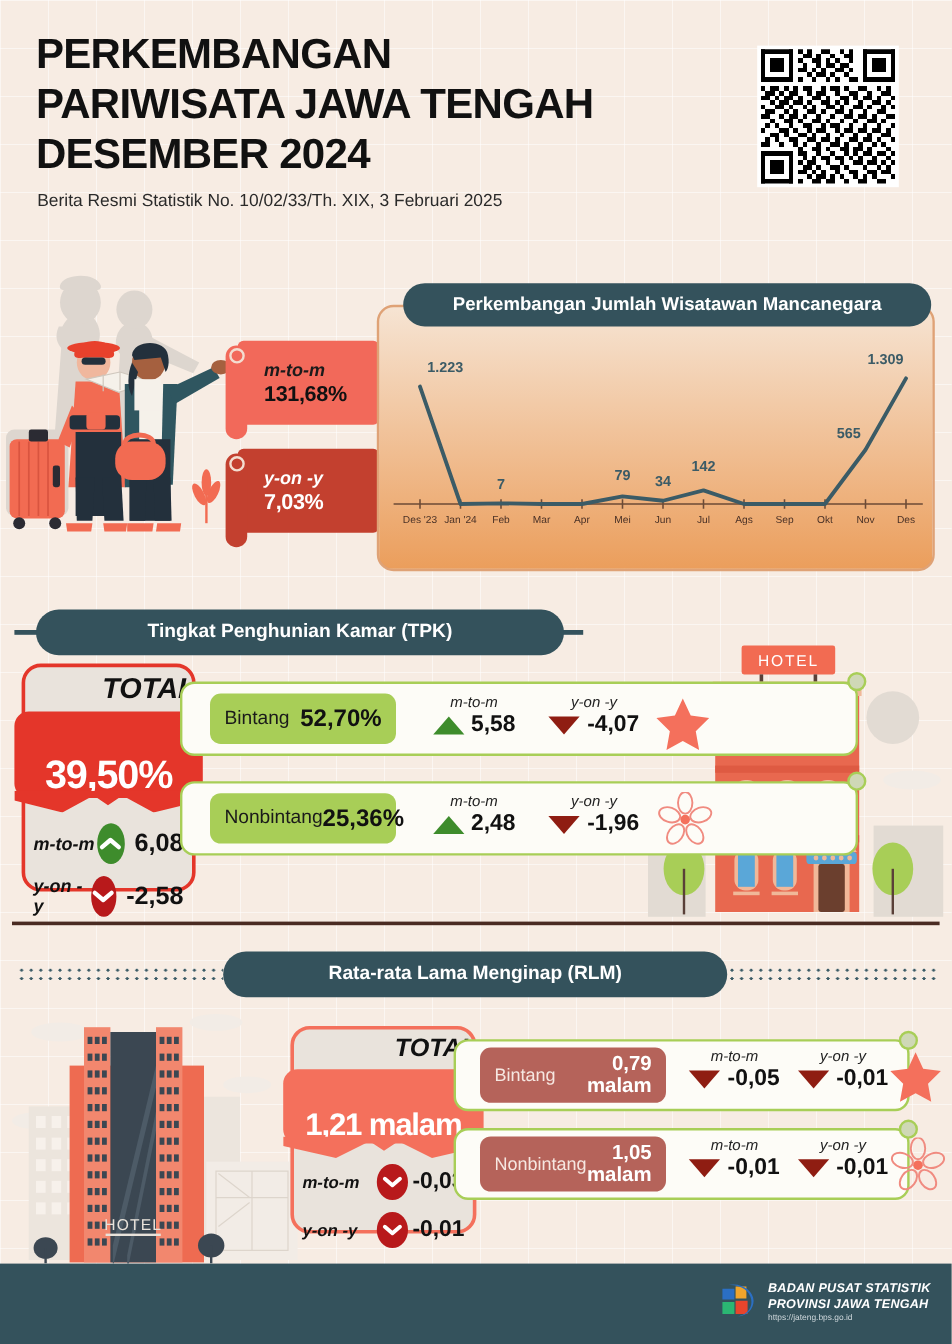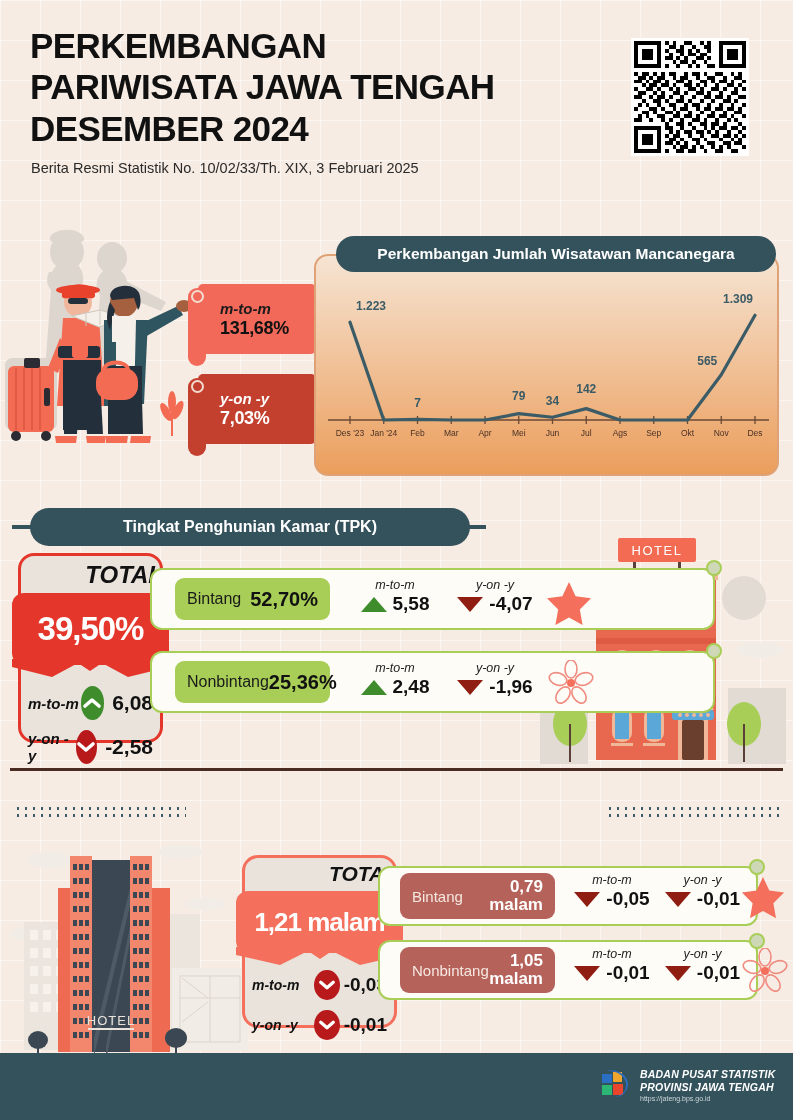--- a/index.html
+++ b/index.html
@@ -97,21 +97,21 @@
     position:absolute; inset:0; border:3px solid #e4362a; border-radius:16px;
     background:#e9e3dc;
   }
   .tc-title {
     position:absolute; left:0; right:0; top:8px; text-align:right;
     font-size:24px; font-style:italic; font-weight:bold; color:#111;
   }
   .tc-band {
     position:absolute; left:-6px; right:-6px; top:40px; height:72px;
     background:#e4362a; border-radius:12px;
-    display:flex; align-items:center; justify-content:center;
+    display:flex; align-items:flex-end; justify-content:center;
   }
   .tc-band span { color:#fff; font-size:33px; font-weight:bold; letter-spacing:-1px;}
   .tc-zig {
     position:absolute; left:-6px; right:-6px; top:106px; height:18px;
   }
   .tc-rows { position:absolute; left:10px; right:10px; top:128px; }
   .tc-row { display:flex; align-items:center; height:44px; }
   .tc-row .k { font-size:15px; font-weight:bold; font-style:italic; color:#111; width:76px;}
   .tc-row .v { font-size:21px; font-weight:bold; color:#111; margin-left:8px;}
   .arrow-circle { width:34px;height:34px;border-radius:50%;display:flex;align-items:center;justify-content:center;}
@@ -704,20 +704,21 @@
       <ellipse cx="31" cy="35" rx="6" ry="9" transform="rotate(144 31 35)"></ellipse>
       <ellipse cx="15" cy="35" rx="6" ry="9" transform="rotate(216 15 35)"></ellipse>
       <ellipse cx="10" cy="19" rx="6" ry="9" transform="rotate(288 10 19)"></ellipse>
       <circle cx="23" cy="23" r="4" fill="#f4705c" stroke="none"></circle>
     </svg>
   </div>
 
   <div class="ground-line"></div>
   <div class="dots-l"></div>
   <div class="dots-r"></div>
+  <div class="sec-badge sec-rlm">Rata-rata Lama Menginap (RLM)</div>
 
   <div class="bg-illus" style="left:10px;top:838px;">
     <svg width="250" height="215" viewBox="0 0 250 215">
       <ellipse cx="40" cy="22" rx="24" ry="8" fill="#f2ece6"></ellipse>
       <ellipse cx="170" cy="14" rx="22" ry="7" fill="#f2ece6"></ellipse>
       <ellipse cx="196" cy="66" rx="20" ry="7" fill="#f2ece6"></ellipse>
       <ellipse cx="20" cy="96" rx="20" ry="7" fill="#f2ece6"></ellipse>
       <rect x="14" y="84" width="52" height="128" fill="#ece5dd"></rect>
       <g fill="#f7f1eb">
         <rect x="20" y="92" width="8" height="10"></rect>

